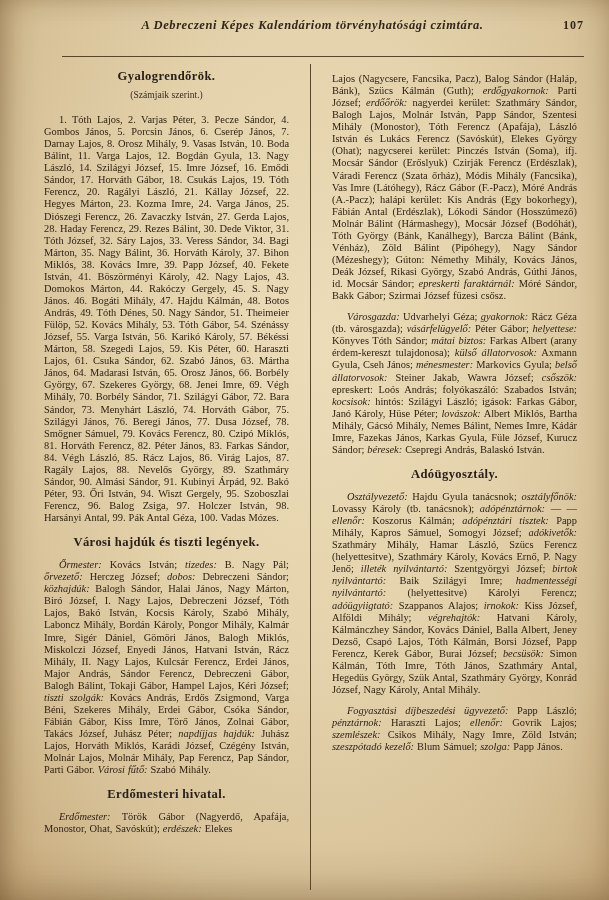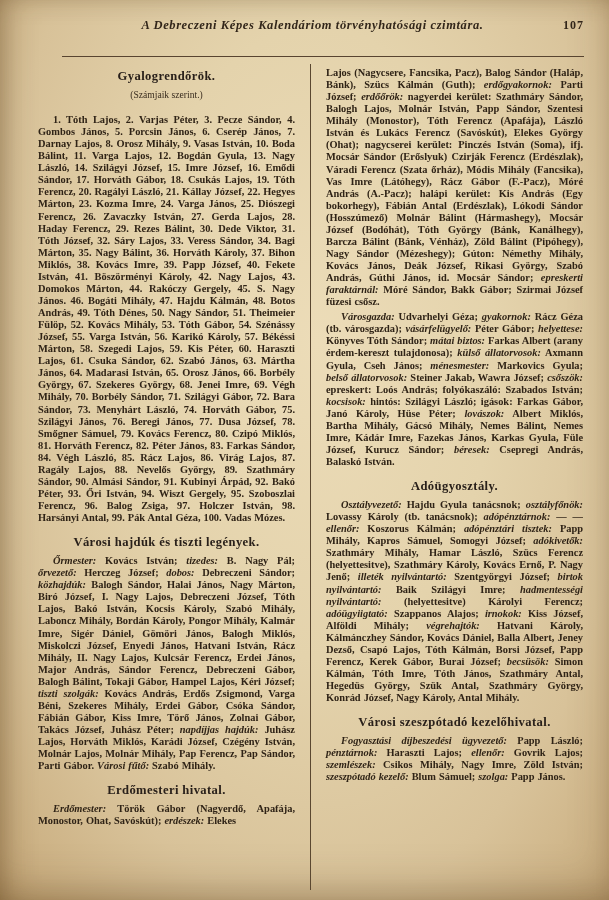--- a/index.html
+++ b/index.html
@@ -47,21 +47,21 @@
     margin:11px 0 5px;color:#29201a;
   }
   .sec-heading:first-child{margin-top:5px;}
   .sec-subheading{
     text-align:center;font-size:9.6px;
     margin:0 0 14px;color:#3a2d1f;
   }
   .para{
     font-size:10.4px;line-height:1.16;
     text-align:justify;text-indent:15px;
-    margin:3px;word-spacing:.4px;font-weight:bold;
+    margin:9px;word-spacing:.4px;
   }
   .para.noindent{text-indent:0;}
   .it{font-style:italic;}
 </style>
 </head>
 <body>
 
 <div class="page">
   <div class="running-header">
     <div class="header-title">A Debreczeni Képes Kalendáriom törvényhatósági czimtára.</div>
@@ -77,17 +77,16 @@
         <div class="sec-heading">Városi hajdúk és tiszti legények.</div>
         <p class="para"><span class="it">Őrmester:</span><span> Kovács István; </span><span class="it">tizedes:</span><span> B. Nagy Pál; </span><span class="it">őrvezető:</span><span> Herczeg József; </span><span class="it">dobos:</span><span> Debreczeni Sándor; </span><span class="it">közhajdúk:</span><span> Balogh Sándor, Halai János, Nagy Márton, Biró József, I. Nagy Lajos, Debreczeni József, Tóth Lajos, Bakó István, Kocsis Károly, Szabó Mihály, Laboncz Mihály, Bordán Károly, Pongor Mihály, Kalmár Imre, Sigér Dániel, Gömöri János, Balogh Miklós, Miskolczi József, Enyedi János, Hatvani István, Rácz Mihály, II. Nagy Lajos, Kulcsár Ferencz, Erdei János, Major András, Sándor Ferencz, Debreczeni Gábor, Balogh Bálint, Tokaji Gábor, Hampel Lajos, Kéri József; </span><span class="it">tiszti szolgák:</span><span> Kovács András, Erdős Zsigmond, Varga Béni, Szekeres Mihály, Erdei Gábor, Csóka Sándor, Fábián Gábor, Kiss Imre, Törő János, Zolnai Gábor, Takács József, Juhász Péter; </span><span class="it">napdíjjas hajdúk:</span><span> Juhász Lajos, Horváth Miklós, Karádi József, Czégény István, Molnár Lajos, Molnár Mihály, Pap Ferencz, Pap Sándor, Parti Gábor. </span><span class="it">Városi fűtő:</span><span> Szabó Mihály.</span></p>
         <div class="sec-heading">Erdőmesteri hivatal.</div>
         <p class="para"><span class="it">Erdőmester:</span><span> Török Gábor (Nagyerdő, Apafája, Monostor, Ohat, Savóskút); </span><span class="it">erdészek:</span><span> Elekes</span></p>
       </div>
     <div class="col col-right">
         <p class="para noindent"><span>Lajos (Nagycsere, Fancsika, Pacz), Balog Sándor (Haláp, Bánk), Szücs Kálmán (Guth); </span><span class="it">erdőgyakornok:</span><span> Parti József; </span><span class="it">erdőőrök:</span><span> nagyerdei kerület: Szathmáry Sándor, Balogh Lajos, Molnár István, Papp Sándor, Szentesi Mihály (Monostor), Tóth Ferencz (Apafája), László István és Lukács Ferencz (Savóskút), Elekes György (Ohat); nagycserei kerület: Pinczés István (Soma), ifj. Mocsár Sándor (Erőslyuk) Czirják Ferencz (Erdészlak), Váradi Ferencz (Szata őrház), Módis Mihály (Fancsika), Vas Imre (Látóhegy), Rácz Gábor (F.-Pacz), Móré András (A.-Pacz); halápi kerület: Kis András (Egy bokorhegy), Fábián Antal (Erdészlak), Lókodi Sándor (Hosszúmező) Molnár Bálint (Hármashegy), Mocsár József (Bodóhát), Tóth György (Bánk, Kanálhegy), Barcza Bálint (Bánk, Vénház), Zöld Bálint (Pipóhegy), Nagy Sándor (Mézeshegy); Gúton: Némethy Mihály, Kovács János, Deák József, Rikasi György, Szabó András, Gúthi János, id. Mocsár Sándor; </span><span class="it">epreskerti faraktárnál:</span><span> Móré Sándor, Bakk Gábor; Szirmai József füzesi csősz.</span></p>
         <p class="para"><span class="it">Városgazda:</span><span> Udvarhelyi Géza; </span><span class="it">gyakornok:</span><span> Rácz Géza (tb. városgazda); </span><span class="it">vásárfelügyelő:</span><span> Péter Gábor; </span><span class="it">helyettese:</span><span> Könyves Tóth Sándor; </span><span class="it">mátai biztos:</span><span> Farkas Albert (arany érdem-kereszt tulajdonosa); </span><span class="it">külső állatorvosok:</span><span> Axmann Gyula, Cseh János; </span><span class="it">ménesmester:</span><span> Markovics Gyula; </span><span class="it">belső állatorvosok:</span><span> Steiner Jakab, Wawra József; </span><span class="it">csőszök:</span><span> epreskert: Loós András; folyókaszáló: Szabados István; </span><span class="it">kocsisok:</span><span> hintós: Szilágyi László; igások: Farkas Gábor, Janó Károly, Hüse Péter; </span><span class="it">lovászok:</span><span> Albert Miklós, Bartha Mihály, Gácsó Mihály, Nemes Bálint, Nemes Imre, Kádár Imre, Fazekas János, Karkas Gyula, Füle József, Kurucz Sándor; </span><span class="it">béresek:</span><span> Csepregi András, Balaskó István.</span></p>
         <div class="sec-heading">Adóügyosztály.</div>
         <p class="para"><span class="it">Osztályvezető:</span><span> Hajdu Gyula tanácsnok; </span><span class="it">osztályfőnök:</span><span> Lovassy Károly (tb. tanácsnok); </span><span class="it">adópénztárnok:</span><span> — — </span><span class="it">ellenőr:</span><span> Koszorus Kálmán; </span><span class="it">adópénztári tisztek:</span><span> Papp Mihály, Kapros Sámuel, Somogyi József; </span><span class="it">adókivetők:</span><span> Szathmáry Mihály, Hamar László, Szücs Ferencz (helyettesitve), Szathmáry Károly, Kovács Ernő, P. Nagy Jenő; </span><span class="it">illeték nyilvántartó:</span><span> Szentgyörgyi József; </span><span class="it">birtok nyilvántartó:</span><span> Baik Szilágyi Imre; </span><span class="it">hadmentességi nyilvántartó:</span><span> (helyettesitve) Károlyi Ferencz; </span><span class="it">adóügyiigtató:</span><span> Szappanos Alajos; </span><span class="it">irnokok:</span><span> Kiss József, Alföldi Mihály; </span><span class="it">végrehajtók:</span><span> Hatvani Károly, Kálmánczhey Sándor, Kovács Dániel, Balla Albert, Jeney Dezső, Csapó Lajos, Tóth Kálmán, Borsi József, Papp Ferencz, Kerek Gábor, Burai József; </span><span class="it">becsüsök:</span><span> Simon Kálmán, Tóth Imre, Tóth János, Szathmáry Antal, Hegedüs György, Szük Antal, Szathmáry György, Konrád József, Nagy Károly, Antal Mihály.</span></p>
-        <div class="sec-heading">Városi szeszpótadó kezelőhivatal.</div>
         <p class="para"><span class="it">Fogyasztási díjbeszedési ügyvezető:</span><span> Papp László; </span><span class="it">pénztárnok:</span><span> Haraszti Lajos; </span><span class="it">ellenőr:</span><span> Govrik Lajos; </span><span class="it">szemlészek:</span><span> Csikos Mihály, Nagy Imre, Zöld István; </span><span class="it">szeszpótadó kezelő:</span><span> Blum Sámuel; </span><span class="it">szolga:</span><span> Papp János.</span></p>
       </div>
   </div>
 </div>
 
 </body></html>

